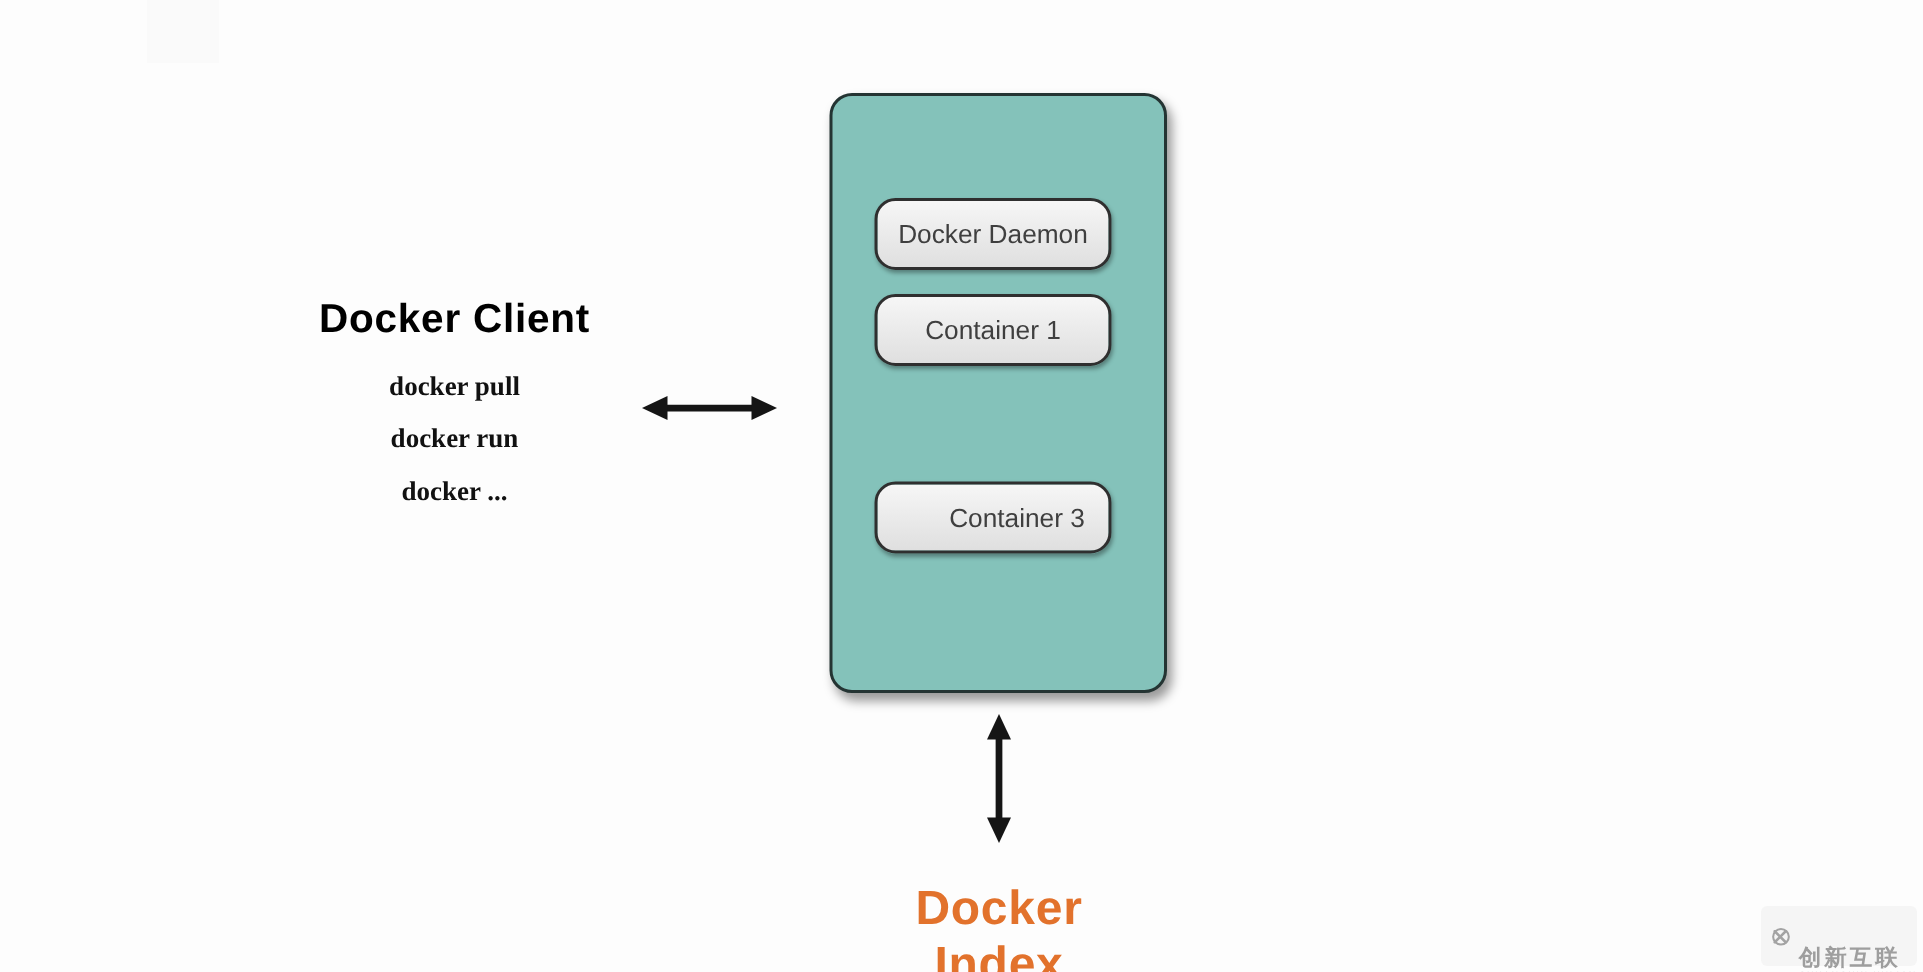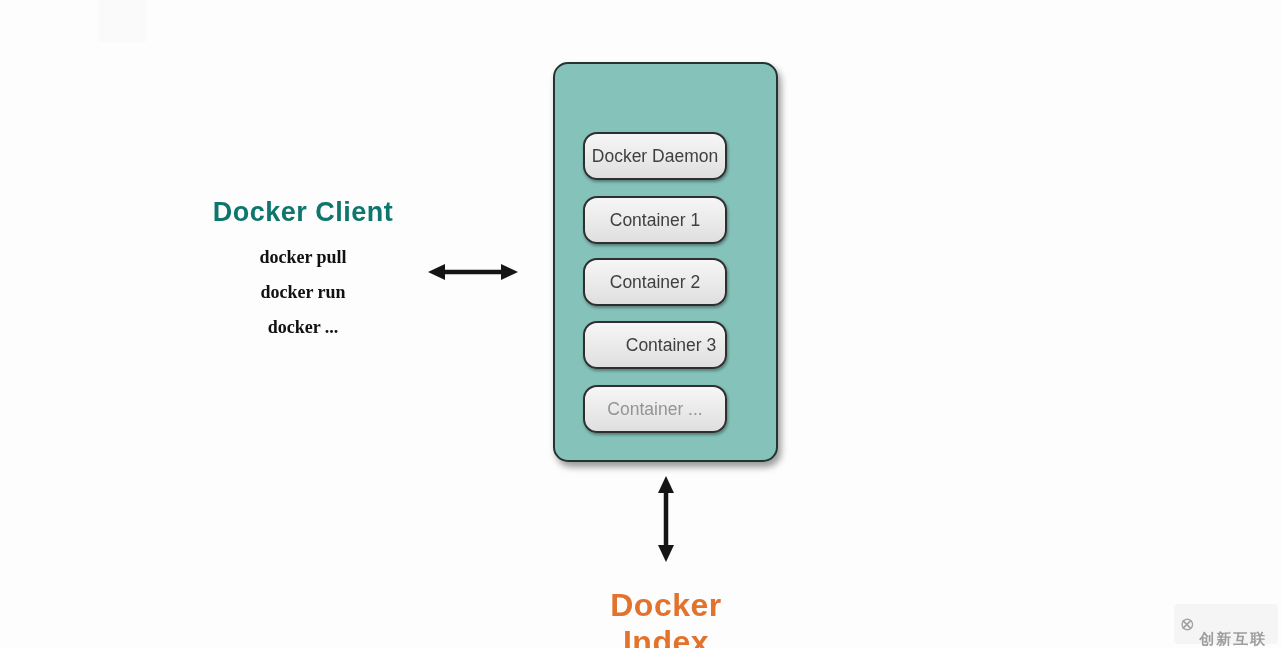--- a/index.html
+++ b/index.html
@@ -14,21 +14,21 @@
   
   .top-strip {
     position: absolute; left: 98px; top: 0; width: 48px; height: 42px;
     background: #fafafa;
   }
 
   
   .client-title {
     position: absolute; left: 160px; top: 197px; width: 286px;
     text-align: center; font-size: 27px; font-weight: bold;
-    color: #0f766e; letter-spacing: 0.5px;
+    color: #000000; letter-spacing: 0.5px;
   }
   .client-cmd {
     position: absolute; width: 286px; left: 160px; text-align: center;
     font-family: "Liberation Serif", serif; font-weight: bold;
     font-size: 18px; color: #111111;
   }
   .cmd-0 { top: 247px; }
   .cmd-1 { top: 282px; }
   .cmd-2 { top: 317px; }
 
@@ -43,21 +43,21 @@
     border: 2.5px solid #243433;
     border-radius: 15px;
     box-shadow: 3px 5px 7px rgba(0,0,0,0.40);
   }
   .host-title {
     position: absolute; top: 22px; left: 0; width: 100%;
     text-align: center; font-size: 27px; font-weight: bold;
     color: #1c1c1c; letter-spacing: 1px;
   }
   .inner-box {
-    position: absolute; left: 28px; width: 144px; height: 48px;
+    position: absolute; left: 28px; width: 158px; height: 48px;
     background: linear-gradient(#f6f6f6, #dfdfdf);
     border: 2px solid #2f2f2f;
     border-radius: 14px;
     box-shadow: 1px 2px 3px rgba(0,0,0,0.35);
     display: flex; align-items: center; justify-content: center;
     font-size: 17.5px; color: #3f3f3f;
   }
   .ib-0 { top: 68px; }
   .ib-1 { top: 132px; }
   .ib-2 { top: 194px; }
@@ -106,23 +106,21 @@
 
     <svg class="arrow-h" width="90" height="34" viewBox="0 0 90 34">
       <line x1="14" y1="17" x2="76" y2="17" stroke="#151515" stroke-width="4.5"></line>
       <polygon points="0,17 17,9 17,25" fill="#151515"></polygon>
       <polygon points="90,17 73,9 73,25" fill="#151515"></polygon>
     </svg>
 
     <div class="host-box">
       <div class="inner-box ib-0">Docker Daemon</div>
       <div class="inner-box ib-1">Container 1</div>
-      <div class="inner-box ib-2">Container 2</div>
       <div class="inner-box ib-3">Container 3</div>
-      <div class="inner-box ib-4">Container ...</div>
     </div>
 
     <svg class="arrow-v" width="40" height="86" viewBox="0 0 40 86">
       <line x1="20" y1="13" x2="20" y2="73" stroke="#151515" stroke-width="4.5"></line>
       <polygon points="20,0 12,17 28,17" fill="#151515"></polygon>
       <polygon points="20,86 12,69 28,69" fill="#151515"></polygon>
     </svg>
 
     <div class="index-title">Docker Index</div>
 

